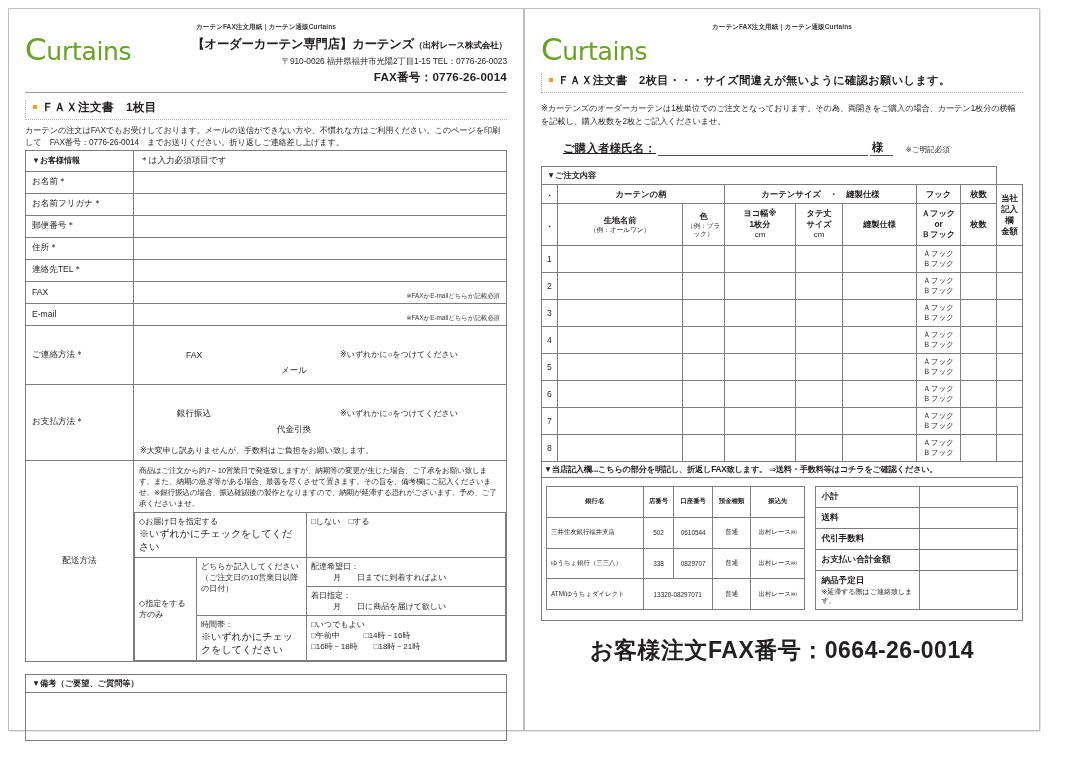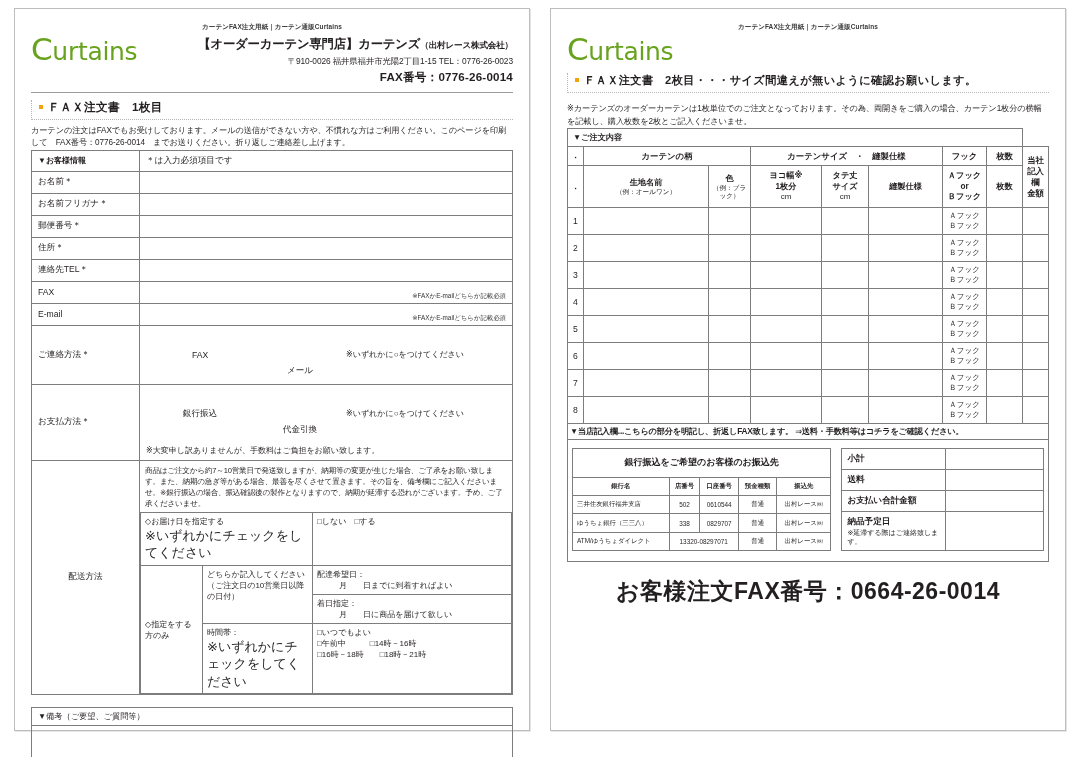--- a/index.html
+++ b/index.html
@@ -4,21 +4,21 @@
 <style>
   * { box-sizing: border-box; }
   html, body {
     margin: 0; padding: 0;
     width: 1080px; height: 757px;
     background: #ffffff;
     font-family: "Liberation Sans", "DejaVu Sans", sans-serif;
     color: #231f20;
     overflow: hidden;
   }
-  .sheets { display: flex; gap: 20px; padding: 8px 14px; }
+  .sheets { display: flex; gap: 0; padding: 8px 8px; }
   .page {
     background: #fff;
     border: 1px solid #bdbdbd;
     box-shadow: 1px 1px 0 rgba(0,0,0,.10);
     width: 516px; height: 723px;
     padding: 10px 16px 8px 16px;
     position: relative;
   }
   .page-r { width: 516px; }
 
@@ -76,25 +76,25 @@
 
   .opt-row { display: flex; align-items: center; font-size: 8.6px; padding: 3px 0; }
   .opt-row .o1 { width: 108px; text-align: center; }
   .opt-row .o2 { width: 92px; text-align: center; margin-top: 32px; }
   .opt-row .o3 { font-size: 8px; }
   .fee-note { font-size: 8px; margin-top: 6px; }
 
   .ship-text { font-size: 7.6px; line-height: 1.45; padding: 4px 5px 3px 5px; letter-spacing: -.2px; }
   .t-inner { border-collapse: collapse; width: 100%; }
   .t-inner td { border: 1px solid #7d7d7d; padding: 3px 4px; font-size: 8px; vertical-align: top; }
-  .t-inner .small { font-size: 13px; line-height: 1.35; }
+  .t-inner .small { font-size: 10px; line-height: 1.35; font-family: Liberation Serif, serif; }
   .ship-lbl { width: 100px; text-align: center; vertical-align: middle !important; font-size: 8.6px; }
 
   .t-note { margin-top: 12px; }
-  .t-note .nh { font-size: 8.2px; font-weight: normal; padding: 3px 6px; }
+  .t-note .nh { font-size: 8.2px; font-weight: bold; padding: 3px 6px; }
   .t-note .nb { height: 48px; }
 
   
   .lead-r { font-size: 8.2px; line-height: 1.6; margin: 9px 0 0 0; letter-spacing: -.1px; }
   .buyer {
     display: flex; align-items: flex-end; margin: 12px 0 10px 22px; font-size: 11.4px;
   }
   .buyer .bl { font-weight: bold; text-decoration: underline; letter-spacing: .2px; }
   .buyer .bline { flex: 0 0 210px; border-bottom: 1px solid #555; height: 14px; margin: 0 2px; }
   .buyer .bsama { font-weight: bold; border-bottom: 1px solid #555; padding: 0 10px 0 2px; }
@@ -291,20 +291,26 @@
 
     <div style="margin-top:8px">
       <div class="sec-title r">
         <span class="bullet"></span>
         <span>ＦＡＸ注文書　2枚目・・・サイズ間違えが無いように確認お願いします。</span>
       </div>
     </div>
 
     <div class="lead-r">※カーテンズのオーダーカーテンは1枚単位でのご注文となっております。その為、両開きをご購入の場合、カーテン1枚分の横幅を記載し、購入枚数を2枚とご記入くださいませ。</div>
 
+    <div class="buyer">
+      <span class="bl">ご購入者様氏名：</span>
+      <span class="bline"></span>
+      <span class="bsama">様</span>
+      <span class="bnote">※ご明記必須</span>
+    </div>
 
     <table class="t-order">
       <tbody>
           <tr class="cap-row">
         <td colspan="8">▼ご注文内容</td>
       </tr>
       <tr>
         <td class="idx g1">．</td>
         <td class="g1" colspan="2">カーテンの柄</td>
         <td class="g1" colspan="3">カーテンサイズ　・　縫製仕様</td>
@@ -459,23 +465,20 @@
       <tr>
         <td colspan="9" class="store-note">▼当店記入欄...こちらの部分を明記し、折返しFAX致します。 ⇒送料・手数料等はコチラをご確認ください。</td>
       </tr>
     </tbody>
       </table>
 
     <div class="outer-bank">
       <div class="bottom-wrap">
         <table class="t-bank">
           <tbody>
-              <tr>
-            <td class="title" colspan="5">銀行振込をご希望のお客様のお振込先</td>
-          </tr>
           <tr>
             <td class="bh">銀行名</td>
             <td class="bh">店番号</td>
             <td class="bh">口座番号</td>
             <td class="bh">預金種類</td>
             <td class="bh">振込先</td>
           </tr>
           <tr>
             <td class="bname">三井住友銀行福井支店</td>
             <td>502</td>
@@ -503,20 +506,24 @@
           <tbody>
               <tr>
             <td class="tl">小計</td>
             <td class="tv"></td>
           </tr>
           <tr>
             <td class="tl">送料</td>
             <td class="tv"></td>
           </tr>
           <tr>
+            <td class="tl">代引手数料</td>
+            <td class="tv"></td>
+          </tr>
+          <tr>
             <td class="tl">お支払い合計金額</td>
             <td class="tv"></td>
           </tr>
           <tr>
             <td class="tl">
               <span>納品予定日</span>
               <span class="tsm">※延滞する際はご連絡致します。</span>
             </td>
             <td class="tv"></td>
           </tr>

